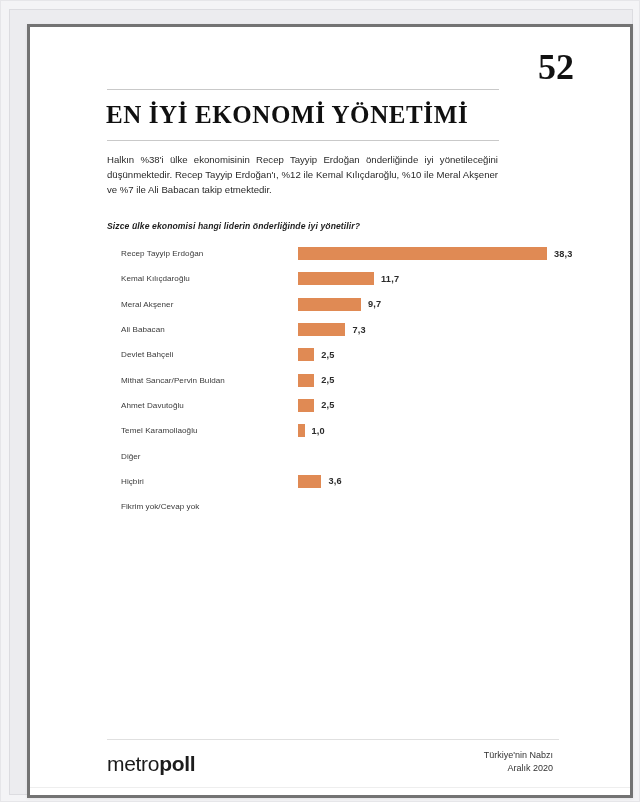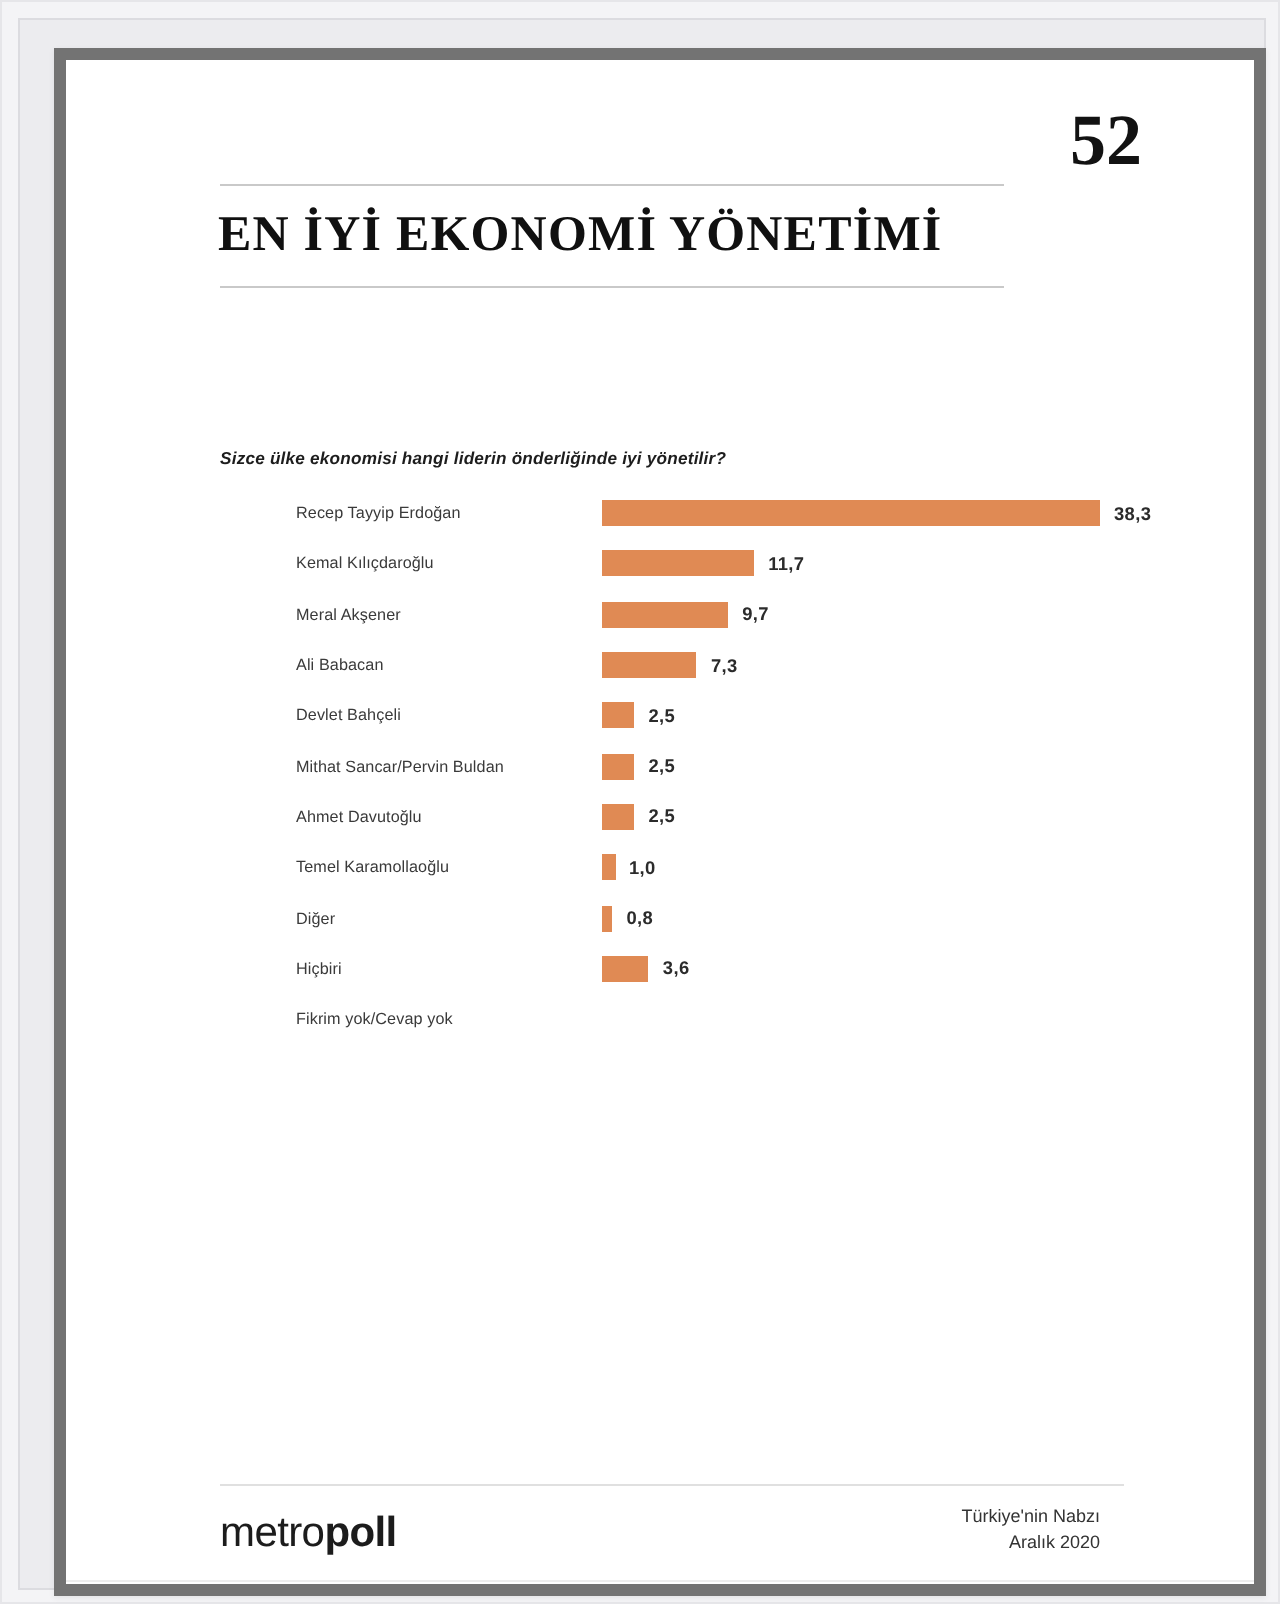--- a/index.html
+++ b/index.html
@@ -30,21 +30,21 @@
     background: #ececef;
     box-sizing: border-box;
     border: 1px solid #dcdce0;
   }
   .page {
     position: absolute;
     left: 17px; top: 14px;
     width: 606px; height: 774px;
     background: #ffffff;
     box-sizing: border-box;
-    border: 6px solid #737373;
+    border: 3px solid #737373;
     box-shadow: 0 1px 3px rgba(0,0,0,0.07);
     overflow: hidden;
   }
 
   
   .page-number {
     position: absolute;
     right: 56px;
     top: 22px;
     font-family: "Liberation Serif", serif;
@@ -129,21 +129,20 @@
     height: 100%;
     display: flex;
     align-items: center;
     justify-content: flex-start;
     padding-left: 91px;
     box-sizing: border-box;
     font-size: 8.1px;
     color: #3a3a3a;
     white-space: nowrap;
     letter-spacing: 0.05px;
-    margin-left: 24px;
   }
   .bar-track {
     position: absolute;
     left: 220px;
     top: 0;
     right: 0;
     height: 100%;
     display: flex;
     align-items: center;
     padding-left: 48px;
@@ -210,20 +209,21 @@
 <div class="frame-outer">
   <div class="frame-mid">
     <div class="page">
 
       <div class="page-number">52</div>
 
       <div class="rule-top"></div>
       <div class="title">EN İYİ EKONOMİ YÖNETİMİ</div>
       <div class="rule-bottom"></div>
 
+      <div class="intro">Halkın %38'i ülke ekonomisinin Recep Tayyip Erdoğan önderliğinde iyi yönetileceğini düşünmektedir. Recep Tayyip Erdoğan'ı, %12 ile Kemal Kılıçdaroğlu, %10 ile Meral Akşener ve %7 ile Ali Babacan takip etmektedir.</div>
 
       <div class="question">Sizce ülke ekonomisi hangi liderin önderliğinde iyi yönetilir?</div>
 
       <div class="chart" id="chart">
           <div class="bar-row">
             <div class="bar-label">Recep Tayyip Erdoğan</div>
             <div class="bar-track">
               <div class="bar" style="background: rgb(224, 138, 84); width: 249px;"></div>
               <div class="bar-value">38,3</div>
             </div>
@@ -272,24 +272,20 @@
           </div>
           <div class="bar-row">
             <div class="bar-label">Temel Karamollaoğlu</div>
             <div class="bar-track">
               <div class="bar" style="background: rgb(224, 138, 84); width: 6.50131px;"></div>
               <div class="bar-value">1,0</div>
             </div>
           </div>
           <div class="bar-row">
             <div class="bar-label">Diğer</div>
-            <div class="bar-track">
-              <div class="bar" style="background: rgb(224, 138, 84); width: 5.20104px;"></div>
-              <div class="bar-value">0,8</div>
-            </div>
           </div>
           <div class="bar-row">
             <div class="bar-label">Hiçbiri</div>
             <div class="bar-track">
               <div class="bar" style="background: rgb(224, 138, 84); width: 23.4047px;"></div>
               <div class="bar-value">3,6</div>
             </div>
           </div>
           <div class="bar-row">
             <div class="bar-label">Fikrim yok/Cevap yok</div>

